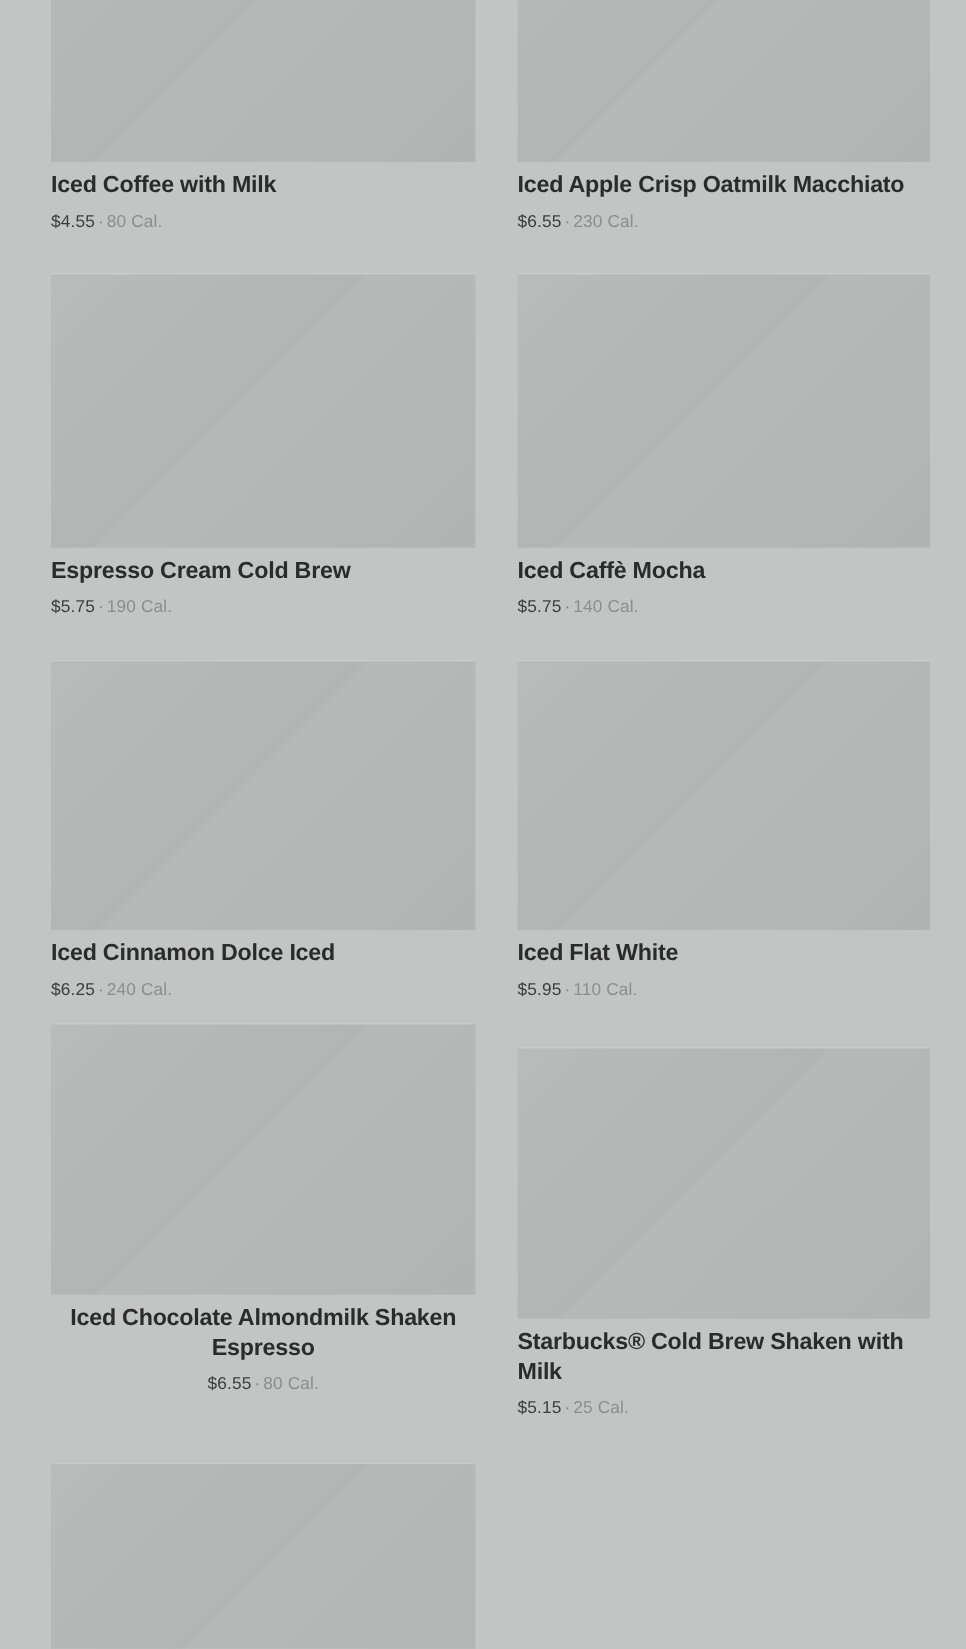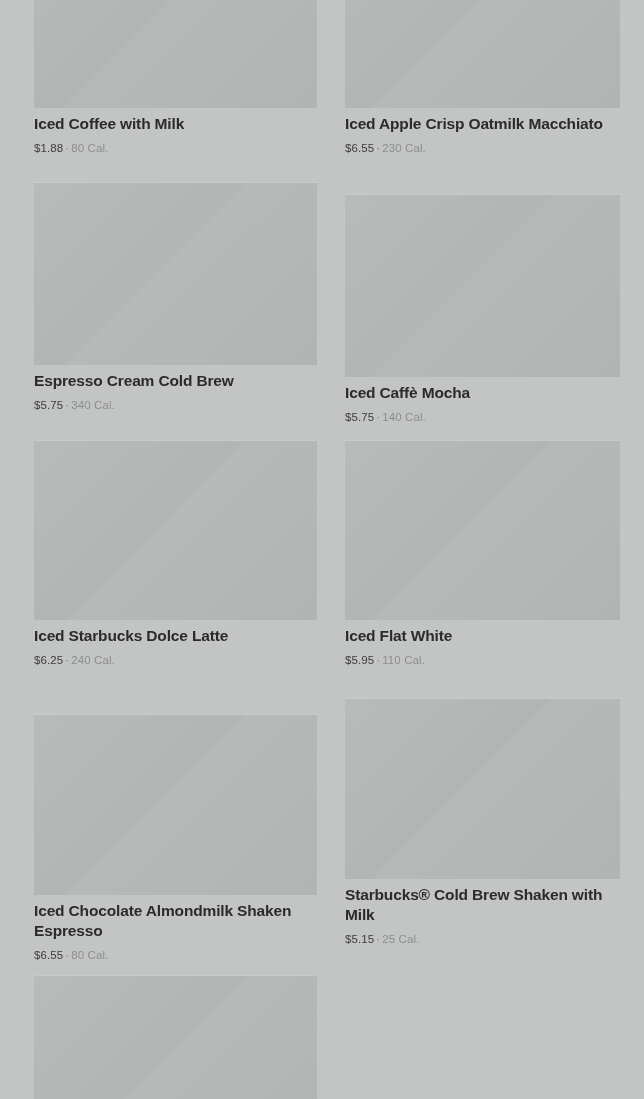--- a/index.html
+++ b/index.html
@@ -69,48 +69,48 @@
   .col-left  { left: 34px;  width: 283px; }
   .col-right { left: 345px; width: 275px; }
 </style>
 </head>
 <body>
 
 <div id="menu-grid">
     <div class="card col-left" style="top: -75px; height: 253px;">
       <div class="card-image" style="height: 183px;"></div>
       <div class="card-title">Iced Coffee with Milk</div>
-      <div class="card-meta"><span class="price">$1.88</span><span class="sep">·</span><span class="cal">80 Cal.</span></div>
+      <div class="card-meta"><span class="price">$4.55</span><span class="sep">·</span><span class="cal">80 Cal.</span></div>
     </div>
     <div class="card col-right" style="top: -75px; height: 253px;">
       <div class="card-image" style="height: 183px;"></div>
       <div class="card-title">Iced Apple Crisp Oatmilk Macchiato</div>
       <div class="card-meta"><span class="price">$6.55</span><span class="sep">·</span><span class="cal">230 Cal.</span></div>
     </div>
     <div class="card col-left" style="top: 182px; height: 253px;">
       <div class="card-image" style="height: 183px;"></div>
       <div class="card-title">Espresso Cream Cold Brew</div>
-      <div class="card-meta"><span class="price">$5.75</span><span class="sep">·</span><span class="cal">340 Cal.</span></div>
+      <div class="card-meta"><span class="price">$5.75</span><span class="sep">·</span><span class="cal">190 Cal.</span></div>
     </div>
-    <div class="card col-right" style="top: 194px; height: 253px;">
+    <div class="card col-right" style="top: 182px; height: 253px;">
       <div class="card-image" style="height: 183px;"></div>
       <div class="card-title">Iced Caffè Mocha</div>
       <div class="card-meta"><span class="price">$5.75</span><span class="sep">·</span><span class="cal">140 Cal.</span></div>
     </div>
     <div class="card col-left" style="top: 440px; height: 250px;">
       <div class="card-image" style="height: 180px;"></div>
-      <div class="card-title">Iced Starbucks Dolce Latte</div>
+      <div class="card-title">Iced Cinnamon Dolce Iced</div>
       <div class="card-meta"><span class="price">$6.25</span><span class="sep">·</span><span class="cal">240 Cal.</span></div>
     </div>
     <div class="card col-right" style="top: 440px; height: 250px;">
       <div class="card-image" style="height: 180px;"></div>
       <div class="card-title">Iced Flat White</div>
       <div class="card-meta"><span class="price">$5.95</span><span class="sep">·</span><span class="cal">110 Cal.</span></div>
     </div>
-    <div class="card col-left" style="top: 714px; height: 251px;">
+    <div class="card col-left" style="top: 682px; height: 251px; text-align: center;">
       <div class="card-image" style="height: 181px;"></div>
       <div class="card-title">Iced Chocolate Almondmilk Shaken Espresso</div>
       <div class="card-meta"><span class="price">$6.55</span><span class="sep">·</span><span class="cal">80 Cal.</span></div>
     </div>
     <div class="card col-right" style="top: 698px; height: 251px;">
       <div class="card-image" style="height: 181px;"></div>
       <div class="card-title">Starbucks® Cold Brew Shaken with Milk</div>
       <div class="card-meta"><span class="price">$5.15</span><span class="sep">·</span><span class="cal">25 Cal.</span></div>
     </div>
     <div class="card col-left" style="top: 975px; height: 253px;">

